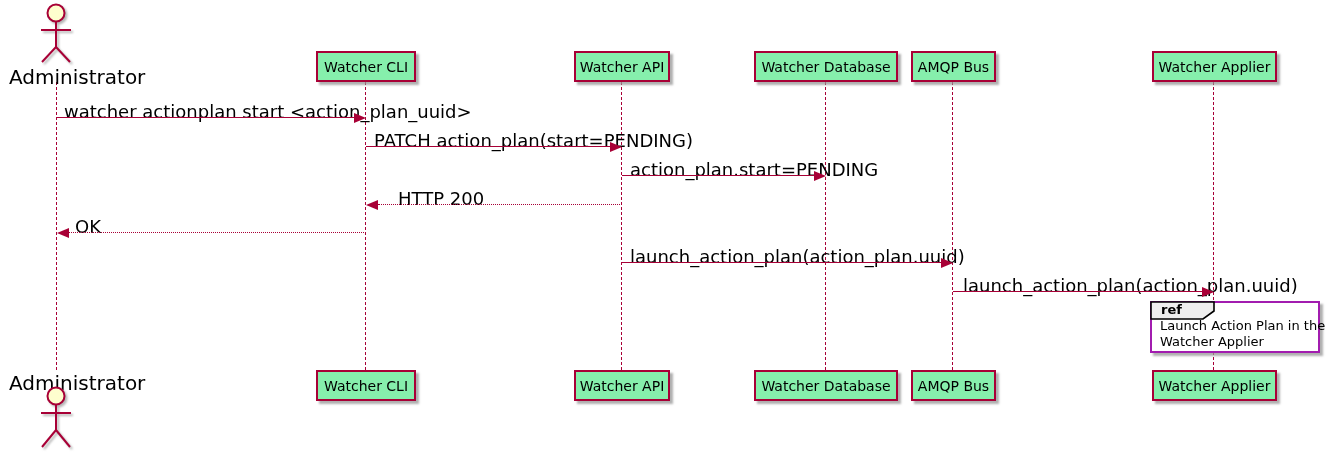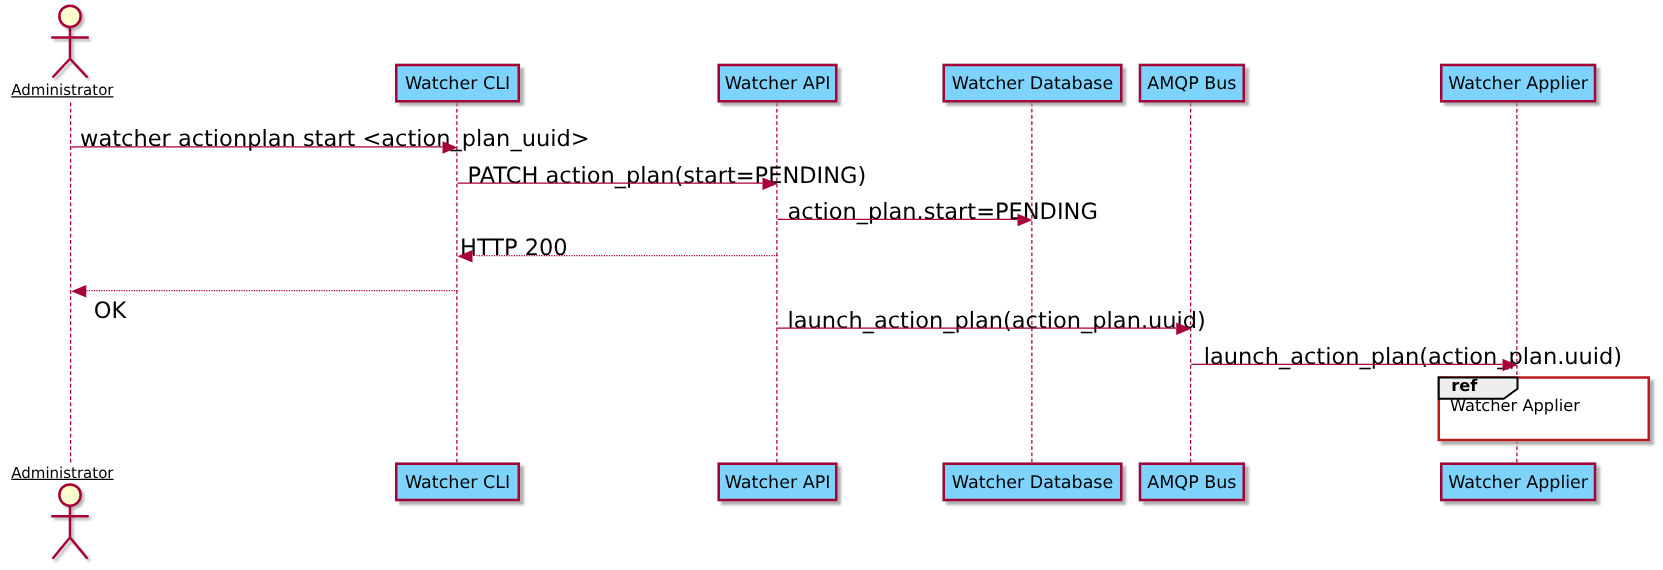--- a/index.html
+++ b/index.html
@@ -3,40 +3,40 @@
 <meta charset="utf-8">
 <style>
   html,body { margin:0; padding:0; background:#ffffff; }
   #stage {
     position:relative; width:1330px; height:456px;
     font-family:"DejaVu Sans","Liberation Sans",sans-serif;
     color:#000; overflow:hidden; background:#ffffff;
   }
   .pbox {
     position:absolute; height:27px;
-    background:#7dd3fc; border:2px solid #a80036;
+    background:#86efac; border:2px solid #a80036;
     box-shadow:3px 3px 2px rgba(150,150,150,.75);
     display:flex; align-items:center; justify-content:center;
     font-size:14px; white-space:nowrap; box-sizing:content-box;
   }
   .lifeline {
     position:absolute; width:0; top:82px; height:288px;
     border-left:1.5px dashed #a80036;
   }
   .mline  { position:absolute; height:0; border-top:1.5px solid #a80036; }
   .mline.ret { border-top-style:dotted; }
   .ahead  { position:absolute; width:0; height:0; }
   .ahead.right { border-left:12px solid #a80036; border-top:5px solid transparent; border-bottom:5px solid transparent; }
   .ahead.left  { border-right:12px solid #a80036; border-top:5px solid transparent; border-bottom:5px solid transparent; }
   .mlabel { position:absolute; font-size:18px; white-space:nowrap; }
-  .actor-label { position:absolute; font-size:12px; white-space:nowrap;text-decoration:underline; }
+  .actor-label { position:absolute; font-size:20px; white-space:nowrap; }
   .actor-svg { position:absolute; filter:drop-shadow(2.5px 2.5px 1px rgba(150,150,150,.7)); }
   .refbox {
     position:absolute; left:1150px; top:301px; width:166px; height:48px;
-    background:#ffffff; border:2px solid #b91c1c;
+    background:#ffffff; border:2px solid #a21caf;
     box-shadow:3px 3px 2px rgba(150,150,150,.75);
   }
   .ref-head { position:absolute; left:-2px; top:-2px; }
   .ref-kw {
     position:absolute; left:9px; top:-1px; font-size:13px; font-weight:bold;
   }
   .ref-text { position:absolute; left:8px; top:15px; font-size:13px; line-height:16px; white-space:nowrap; }
 </style>
 </head>
 <body>
@@ -87,27 +87,27 @@
     <div class="ahead right" style="left:610px; top:142px;"></div>
   </div>
 
   <div>
     <div class="mlabel" style="left:630px; top:159px;">action_plan.start=PENDING</div>
     <div class="mline" style="left:622px; top:175px; width:192px;"></div>
     <div class="ahead right" style="left:814px; top:171px;"></div>
   </div>
 
   <div>
-    <div class="mlabel" style="left:368px; top:188px;">HTTP 200</div>
+    <div class="mlabel" style="left:398px; top:188px;">HTTP 200</div>
     <div class="mline ret" style="left:378px; top:204px; width:244px;"></div>
     <div class="ahead left" style="left:366px; top:200px;"></div>
   </div>
 
   <div>
-    <div class="mlabel" style="left:75px; top:216px;margin-top:22px;">OK</div>
+    <div class="mlabel" style="left:75px; top:216px;">OK</div>
     <div class="mline ret" style="left:69px; top:232px; width:297px;"></div>
     <div class="ahead left" style="left:57px; top:228px;"></div>
   </div>
 
   <div>
     <div class="mlabel" style="left:630px; top:246px;">launch_action_plan(action_plan.uuid)</div>
     <div class="mline" style="left:622px; top:262px; width:319px;"></div>
     <div class="ahead right" style="left:941px; top:258px;"></div>
   </div>
 
@@ -116,20 +116,21 @@
     <div class="mline" style="left:953px; top:291px; width:249px;"></div>
     <div class="ahead right" style="left:1202px; top:287px;"></div>
   </div>
 
   <div class="refbox">
     <svg class="ref-head" width="70" height="20" viewBox="0 0 70 20">
       <path d="M1,1 H64 V10 L53,18 H1 Z" fill="#eeeeee" stroke="#000000" stroke-width="1.6"></path>
     </svg>
     <div class="ref-kw">ref</div>
     <div class="ref-text">
+      <div>Launch Action Plan in the</div>
       <div>Watcher Applier</div>
     </div>
   </div>
 
   <div class="pbox" style="left:316px; top:370px; width:96px;">
       <span>Watcher CLI</span>
     </div>
   <div class="pbox" style="left:574px; top:370px; width:92px;">
       <span>Watcher API</span>
     </div>

